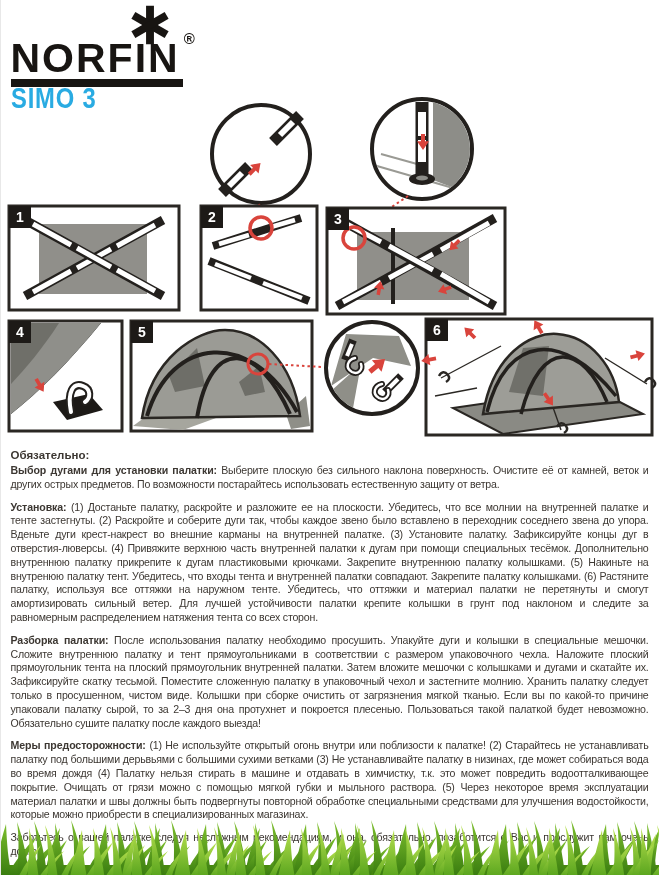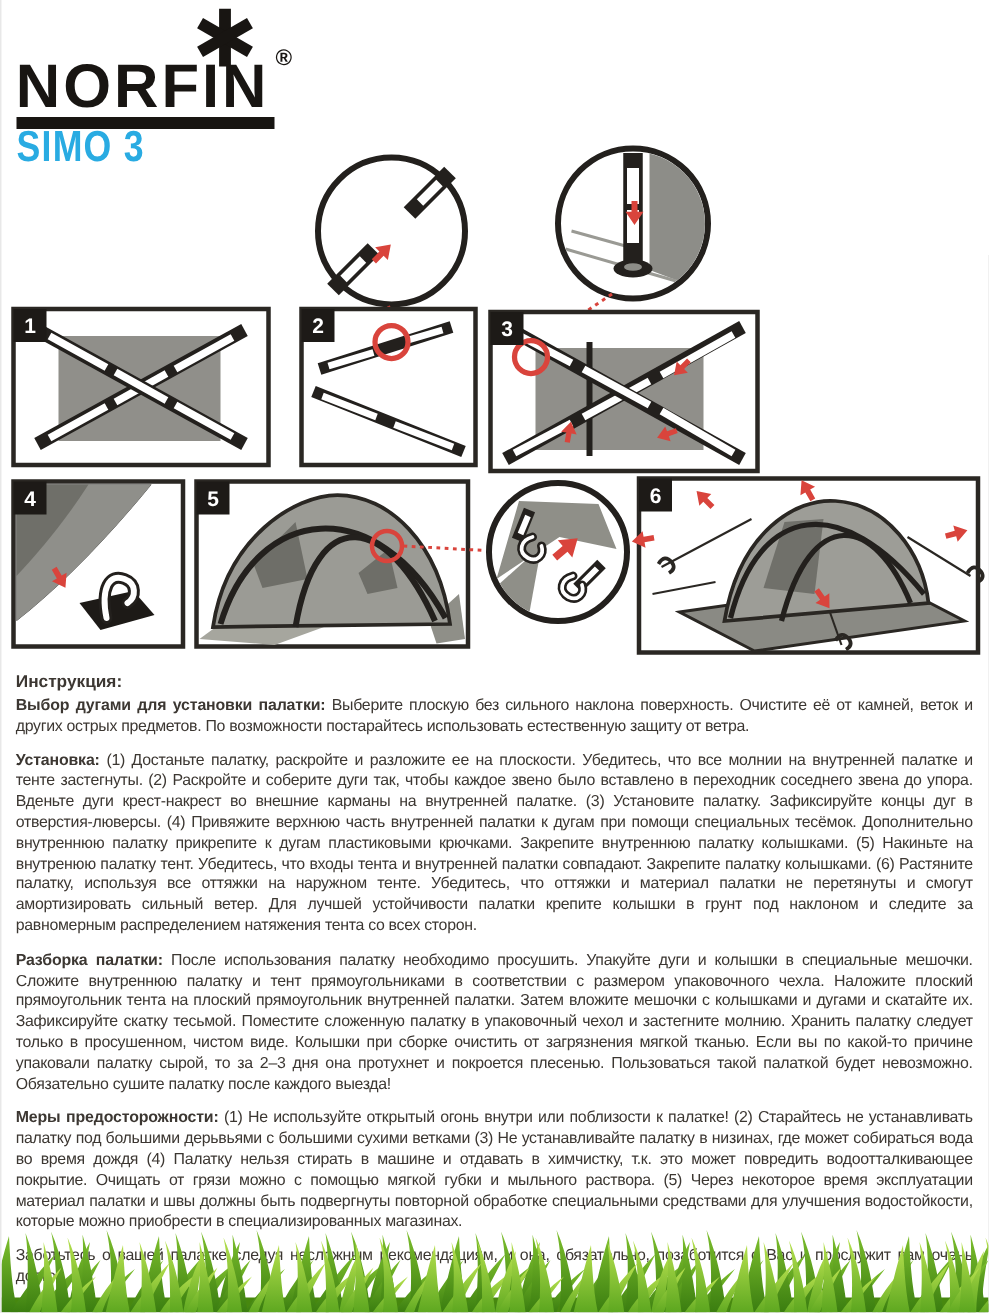--- a/index.html
+++ b/index.html
@@ -205,21 +205,21 @@
         <use href="#arrow" transform="translate(628,256) rotate(-15) scale(0.75)"></use>
         <use href="#arrow" transform="translate(548,294) rotate(55) scale(0.75)"></use>
         <use href="#arrow" transform="translate(536,240) rotate(-120) scale(0.75)"></use>
         <rect x="425" y="223" width="22" height="22" fill="#1D1A17"></rect>
         <text class="badge" x="436" y="239" text-anchor="middle">6</text>
       </g>
     </svg>
   </div>
 
   <main class="copy">
-    <h3>Инструкция:</h3>
+    <h3>Обязательно:</h3>
     <p><b>Выбор дугами для установки палатки:</b> <span>Выберите плоскую без сильного наклона  поверхность. Очистите её от камней, веток и других острых предметов. По возможности постарайтесь использовать естественную защиту от ветра.</span></p>
     <p><b>Установка:</b> <span>(1) Достаньте палатку, раскройте и разложите ее на плоскости. Убедитесь, что все молнии на внутренней палатке и тенте застегнуты. (2) Раскройте и соберите дуги так, чтобы каждое звено было вставлено в переходник соседнего звена до упора. Вденьте дуги крест-накрест во внешние карманы на внутренней палатке. (3) Установите палатку. Зафиксируйте концы дуг в отверстия-люверсы. (4) Привяжите верхнюю часть внутренней палатки к дугам при помощи специальных тесёмок. Дополнительно внутреннюю палатку прикрепите к дугам пластиковыми крючками. Закрепите внутреннюю палатку колышками. (5) Накиньте на внутренюю палатку тент. Убедитесь, что входы тента и внутренней палатки совпадают. Закрепите палатку колышками. (6) Растяните палатку, используя все оттяжки на наружном тенте. Убедитесь, что оттяжки и материал палатки не перетянуты и смогут амортизировать сильный ветер. Для лучшей устойчивости палатки крепите колышки в грунт под наклоном и следите за равномерным распределением натяжения тента со всех сторон.</span></p>
     <p><b>Разборка палатки:</b> <span>После использования палатку необходимо просушить. Упакуйте дуги и колышки в специальные мешочки. Сложите внутреннюю палатку и тент прямоугольниками в соответствии с размером упаковочного чехла. Наложите плоский прямоугольник тента на плоский прямоугольник внутренней палатки. Затем вложите мешочки с колышками и дугами и скатайте их. Зафиксируйте скатку тесьмой. Поместите сложенную палатку в упаковочный чехол и застегните молнию. Хранить палатку следует только в просушенном, чистом виде. Колышки при сборке очистить от загрязнения мягкой тканью. Если вы по какой-то причине упаковали палатку сырой, то за 2–3 дня она протухнет и покроется плесенью. Пользоваться такой палаткой будет невозможно. Обязательно сушите палатку после каждого выезда!</span></p>
     <p><b>Меры предосторожности:</b> <span>(1) Не используйте открытый огонь внутри или поблизости к палатке! (2) Старайтесь не устанавливать палатку под большими дерьвьями с большими сухими ветками (3) Не устанавливайте палатку в низинах, где может собираться вода во время дождя (4) Палатку нельзя стирать в машине и отдавать в химчистку, т.к. это может повредить водоотталкивающее покрытие. Очищать от грязи можно с помощью мягкой губки и мыльного раствора. (5) Через некоторое время эксплуатации материал палатки и швы должны быть подвергнуты повторной обработке специальными средствами для улучшения водостойкости, которые можно приобрести в специализированных магазинах.</span></p>
     <p class="closing">Заботьтесь о вашей палатке следуя несложным рекомендациям, и она, обязательно, позаботится о Вас и прослужит вам очень долго!</p>
   </main>
 
   <svg class="grass" viewBox="0 0 659 55" preserveAspectRatio="none">
     <defs>
       <linearGradient id="gLight" x1="0" y1="0" x2="0" y2="1">

